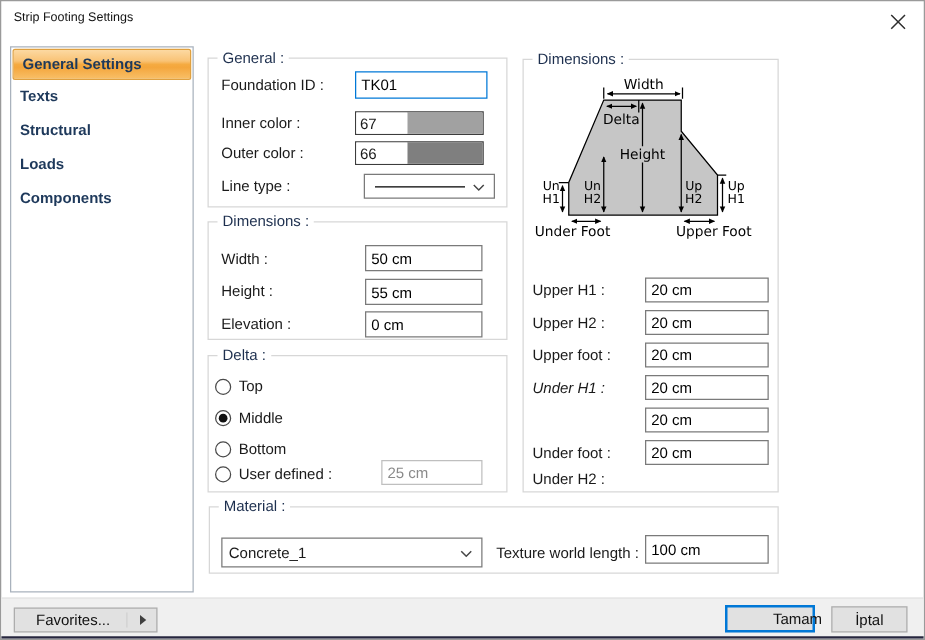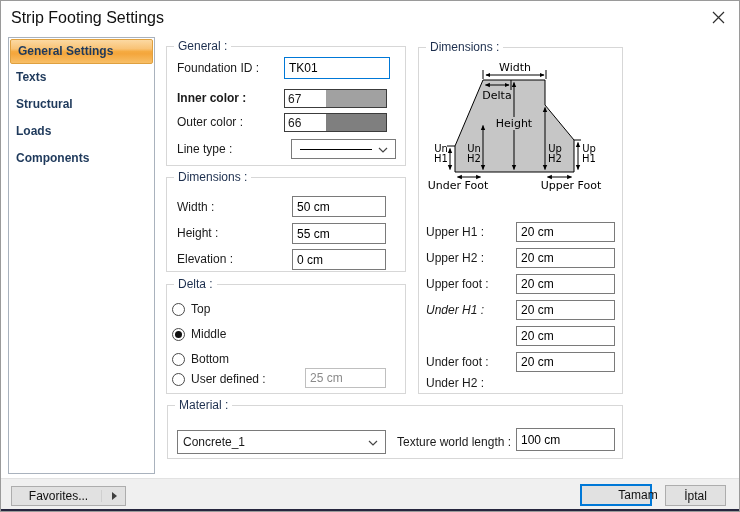--- a/index.html
+++ b/index.html
@@ -1,19 +1,19 @@
 <!DOCTYPE html>
 <html><head>
 <meta charset="utf-8">
 <style>
   html,body{margin:0;padding:0;background:#e8e8e8;}
   .window{position:relative;width:740px;height:512px;background:#fff;border:1px solid #9a9a9a;
     box-sizing:border-box;font-family:"Liberation Sans",sans-serif;font-size:12px;color:#1a1a1a;overflow:hidden;}
   .bottom-edge{position:absolute;left:0;right:0;bottom:0;height:2px;background:#26263e;}
-  .title{position:absolute;left:10px;top:8px;font-size:16px;color:#111;white-space:nowrap;}
+  .title{position:absolute;left:10px;top:8px;font-size:10px;color:#111;white-space:nowrap;}
   .close-btn{position:absolute;right:6px;top:4px;width:30px;height:24px;display:flex;align-items:center;justify-content:center;cursor:default;}
 
   .sidebar{position:absolute;left:7px;top:36px;width:147px;height:437px;border:1px solid #a9b2bd;
     box-sizing:border-box;background:#fff;}
   .nav-item{position:relative;height:27px;line-height:27px;padding-left:7px;font-weight:bold;
     color:#1e395b;cursor:default;white-space:nowrap;}
   .nav-item.selected{height:25px;line-height:23px;margin:1px 1px 0 1px;border:1px solid #dfa03f;border-radius:2px;
     box-sizing:border-box;
     background:linear-gradient(to bottom,#fcd9a2 0%,#f9c376 38%,#f5ab42 50%,#f4a63c 60%,#f8bf67 100%);}
 
@@ -70,21 +70,21 @@
     <div class="nav-item">Texts</div>
     <div class="nav-item">Structural</div>
     <div class="nav-item">Loads</div>
     <div class="nav-item">Components</div>
   </div>
 
   <div class="group" style="left:165px;top:45px;width:240px;height:120px;">
     <span class="group-title">General :</span>
     <span class="lbl" style="left:10px;top:14px;">Foundation ID :</span>
     <input class="txt focused" style="left: 117px; top: 10px; width: 106px; height: 22px;" value="TK01">
-    <span class="lbl" style="left:10px;top:44px;font-weight:bold;">Inner color :</span>
+    <span class="lbl" style="left:10px;top:44px;">Inner color :</span>
     <div class="colorwidget" style="left:117px;top:42px;width:103px;height:19px;">
       <span class="num">67</span>
       <span class="swatch" style="background: rgb(161, 161, 161);"></span>
     </div>
     <span class="lbl" style="left:10px;top:68px;">Outer color :</span>
     <div class="colorwidget" style="left:117px;top:66px;width:103px;height:19px;">
       <span class="num">66</span>
       <span class="swatch" style="background: rgb(127, 127, 127);"></span>
     </div>
     <span class="lbl" style="left:10px;top:95px;">Line type :</span>

